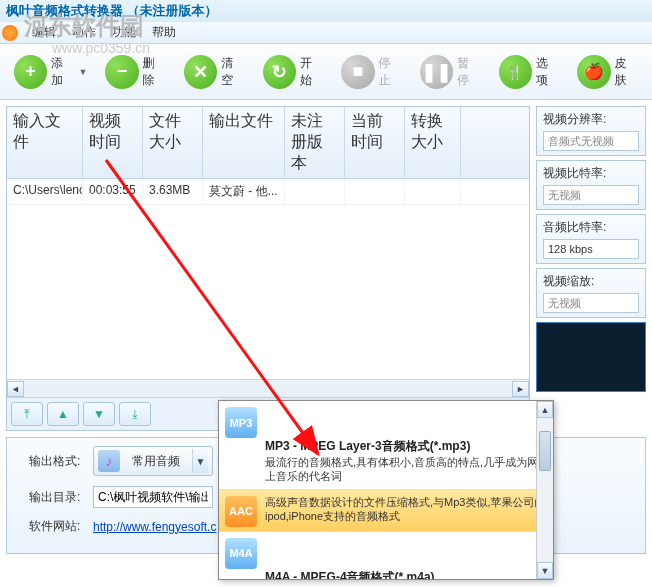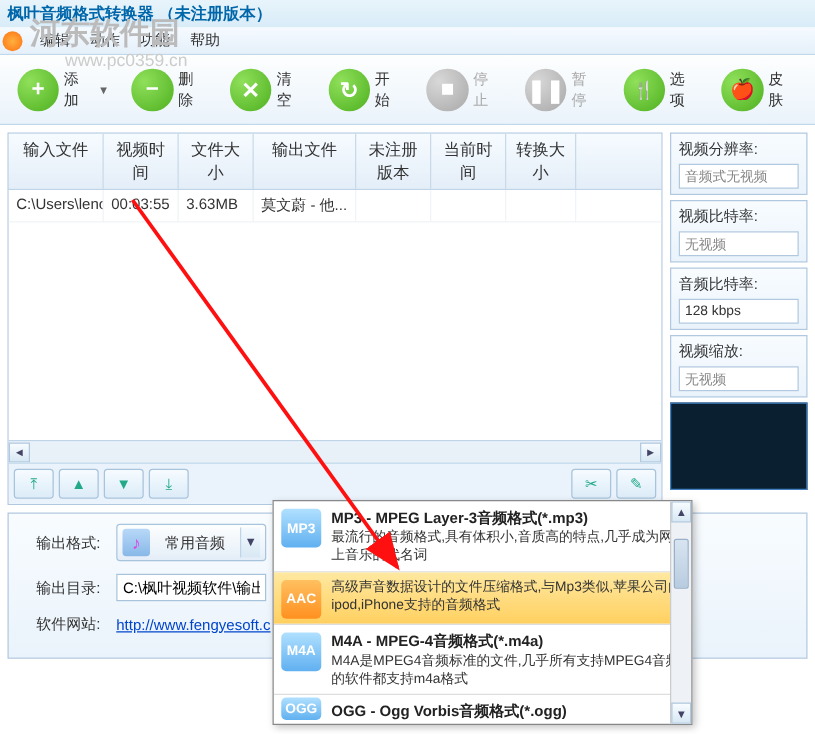--- a/index.html
+++ b/index.html
@@ -14,21 +14,21 @@
 .tool-btn { display: flex; align-items: center; gap: 4px; padding: 4px 6px; cursor: pointer; border-radius: 4px; }
 .tool-icon { width: 34px; height: 34px; border-radius: 50%; display: flex; align-items: center; justify-content: center; font-size: 18px; font-weight: bold; color: #fff; }
 .ic-green { background: radial-gradient(circle at 30% 30%, #8fe05a, #4fb020); }
 .ic-grey { background: radial-gradient(circle at 30% 30%, #d8d8d8, #a8a8a8); }
 .tool-label { color: #333; font-size: 12px; }
 
 .main-row { display: flex; gap: 6px; padding: 6px; }
 
 .table-panel { flex: 1; border: 1px solid #b0c8e0; background: #fff; display: flex; flex-direction: column; }
 .table-head { display: flex; background: linear-gradient(#f6fbff, #e4eef8); border-bottom: 1px solid #c0d4e8; }
-.th { padding: 4px 6px; border-right: 1px solid #c8daea; font-size: 13px; color: #333; text-align: center; }
+.th { padding: 4px 6px; border-right: 1px solid #c8daea; font-size: 16px; color: #333; }
 .table-body { flex: 1; min-height: 200px; background: #fff; }
 .tr { display: flex; border-bottom: 1px solid #f0f4f8; }
 .td { padding: 4px 6px; border-right: 1px solid #f0f4f8; font-size: 12px; color: #333; overflow: hidden; white-space: nowrap; }
 .col-in { width: 76px; }
 .col-time { width: 60px; }
 .col-size { width: 60px; }
 .col-out { width: 82px; }
 .col-prog { width: 60px; }
 .col-cur { width: 60px; }
 .col-conv { width: 56px; }
@@ -53,21 +53,21 @@
 .combo-text { padding: 0 6px; }
 .combo-arrow { width: 16px; height: 24px; background: linear-gradient(#f4faff,#d8e8f4); border-left:1px solid #c0d4e8; display:flex;align-items:center;justify-content:center;font-size:10px;color:#446; }
 .path-input { flex: 1; max-width: 120px; height: 22px; border: 1px solid #a8c4dc; padding: 2px 4px; background: #fff; font-size: 12px; }
 .link { color: #0044cc; text-decoration: underline; cursor: pointer; }
 
 
 .dropdown { position: absolute; left: 218px; top: 400px; width: 336px; background: #fff; border: 1px solid #888; box-shadow: 2px 2px 6px rgba(0,0,0,0.25); z-index: 100; max-height: 180px; overflow: hidden; }
 .dd-item { padding: 5px 6px 5px 46px; border-bottom: 1px solid #ddd; position: relative; cursor: pointer; min-height: 42px; }
 .dd-item.sel { background: linear-gradient(#ffe8a0,#ffd060); }
 .dd-icon { position: absolute; left: 6px; top: 6px; width: 32px; height: 31px; border-radius: 4px; background: linear-gradient(#b0e0ff,#60b0f0); display:flex;align-items:center;justify-content:center;color:#fff;font-size:11px;font-weight:bold; }
-.dd-title { font-size: 12px; font-weight: bold; color: #222; }
+.dd-title { font-size: 12px; font-weight: bold; color: #222; margin-top: 32px; }
 .dd-desc { font-size: 11px; color: #333; line-height: 1.3; }
 .dd-scroll { position:absolute; right:0; top:0; bottom:0; width:17px; background:#eef2f6; border-left:1px solid #ccc; }
 .dd-thumb { position:absolute; top:30px; left:2px; right:2px; height:40px; background:linear-gradient(#d8e4f0,#b8cce0); border:1px solid #98b0c8; border-radius:2px; }
 
 
 .watermark { position: absolute; left: 24px; top: 10px; color: #bbb; font-size: 24px; font-weight: bold; pointer-events: none; z-index: 50; }
 .watermark-sub { position: absolute; left: 52px; top: 40px; color: #ccc; font-size: 14px; pointer-events: none; z-index: 50; }
 
 
 .arrow-svg { position: absolute; left: 0; top: 0; pointer-events: none; z-index: 200; }

